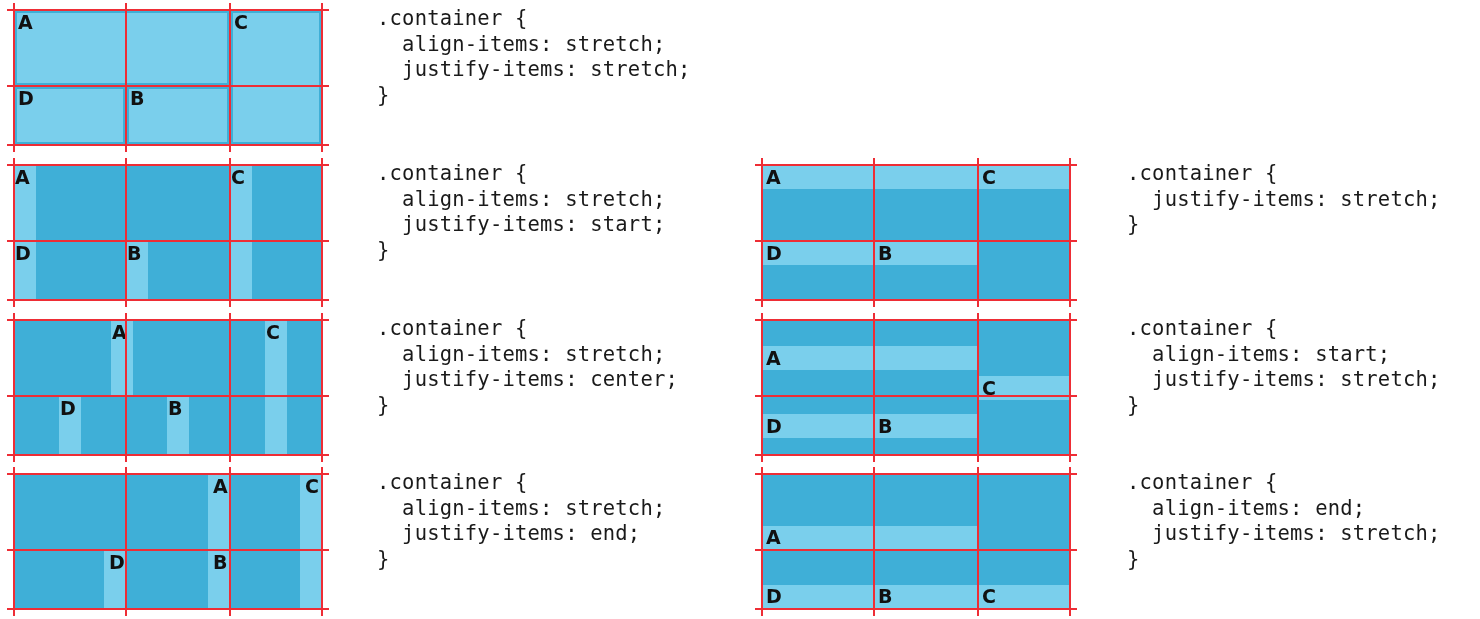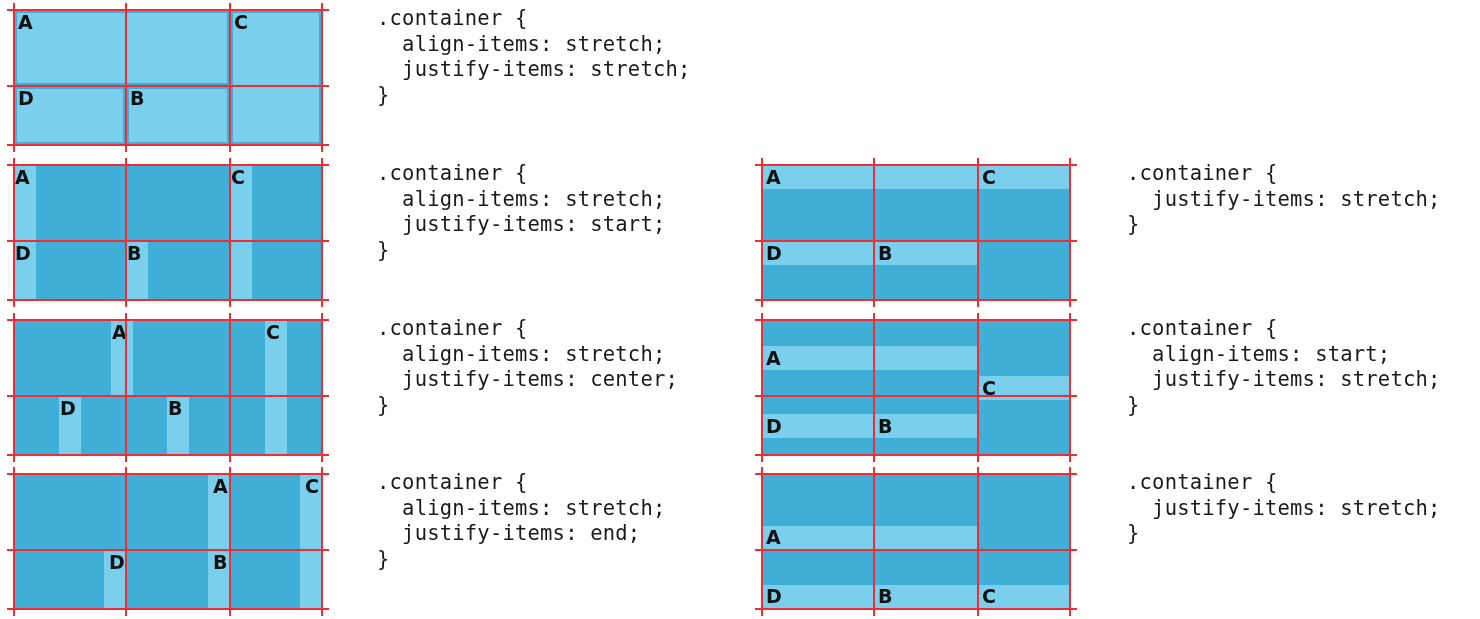--- a/index.html
+++ b/index.html
@@ -188,14 +188,14 @@
       <div class="item" style="left: 0px; top: 111px; width: 112px; height: 24px;"></div>
       <span class="lbl" style="left: 4px; top: 113px;">D</span>
       <div class="gl-v" style="left: -1px; top: -7px; height: 149px;"></div>
       <div class="gl-v" style="left: 111px; top: -7px; height: 149px;"></div>
       <div class="gl-v" style="left: 215px; top: -7px; height: 149px;"></div>
       <div class="gl-v" style="left: 307px; top: -7px; height: 149px;"></div>
       <div class="gl-h" style="top: -1px; left: -7px; width: 322px;"></div>
       <div class="gl-h" style="top: 75px; left: -7px; width: 322px;"></div>
       <div class="gl-h" style="top: 134px; left: -7px; width: 322px;"></div>
     </div>
-    <div class="code" style="left: 1102px; top: 470px;"><span class="ln">.container {</span><span class="ln">  justify-items: stretch;</span><span class="ln">}</span></div>
+    <div class="code" style="left: 1102px; top: 470px;"><span class="ln">.container {</span><span class="ln">  align-items: end;</span><span class="ln">  justify-items: stretch;</span><span class="ln">}</span></div>
   </div>
 
 </body></html>

